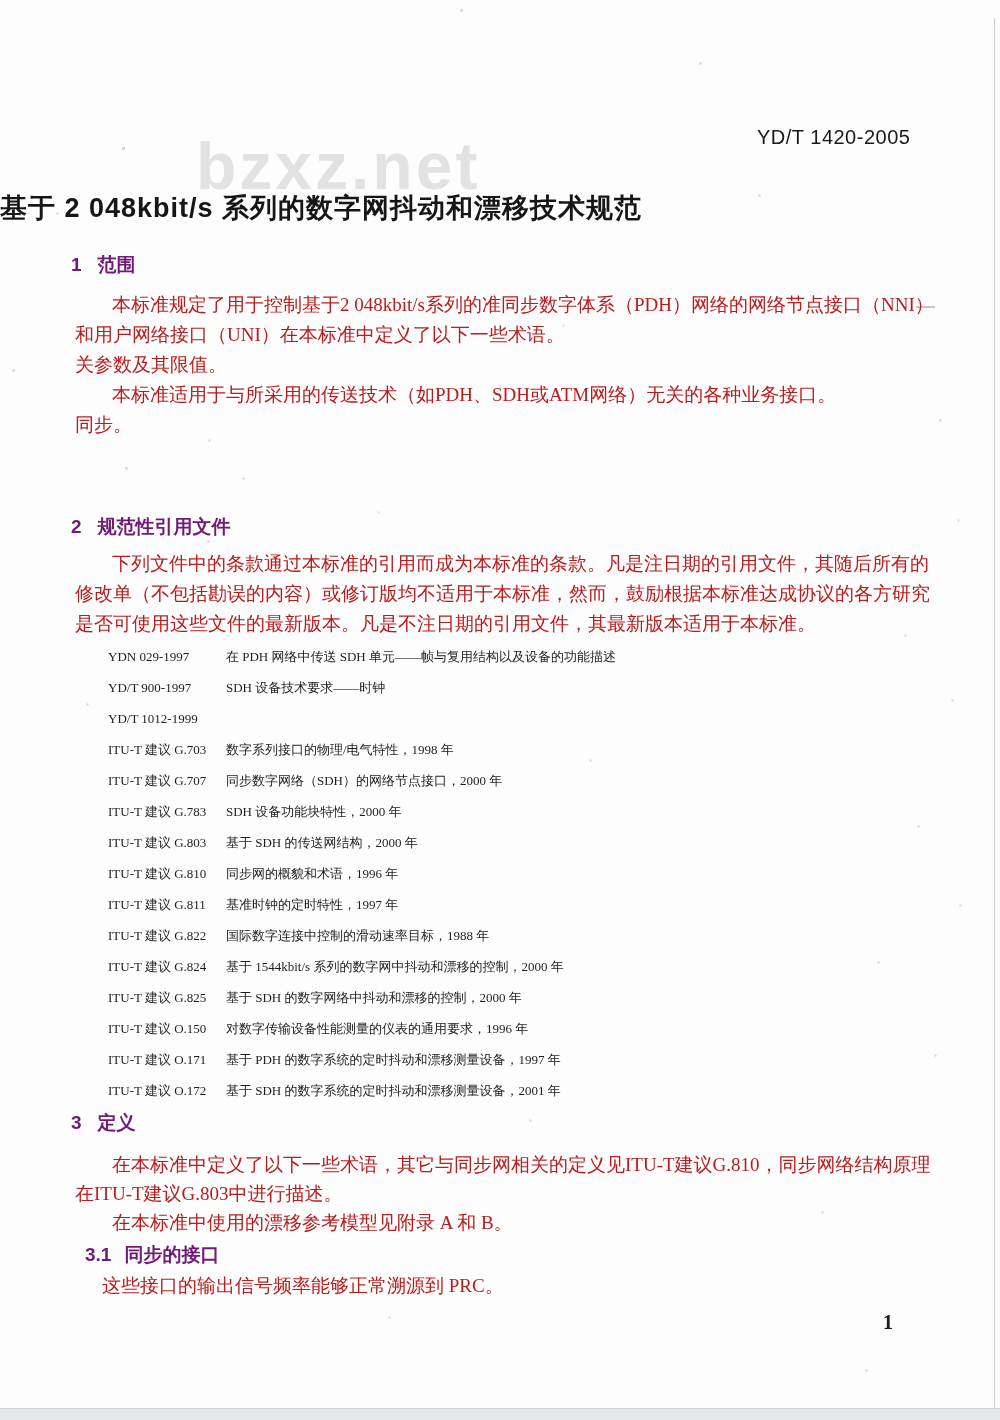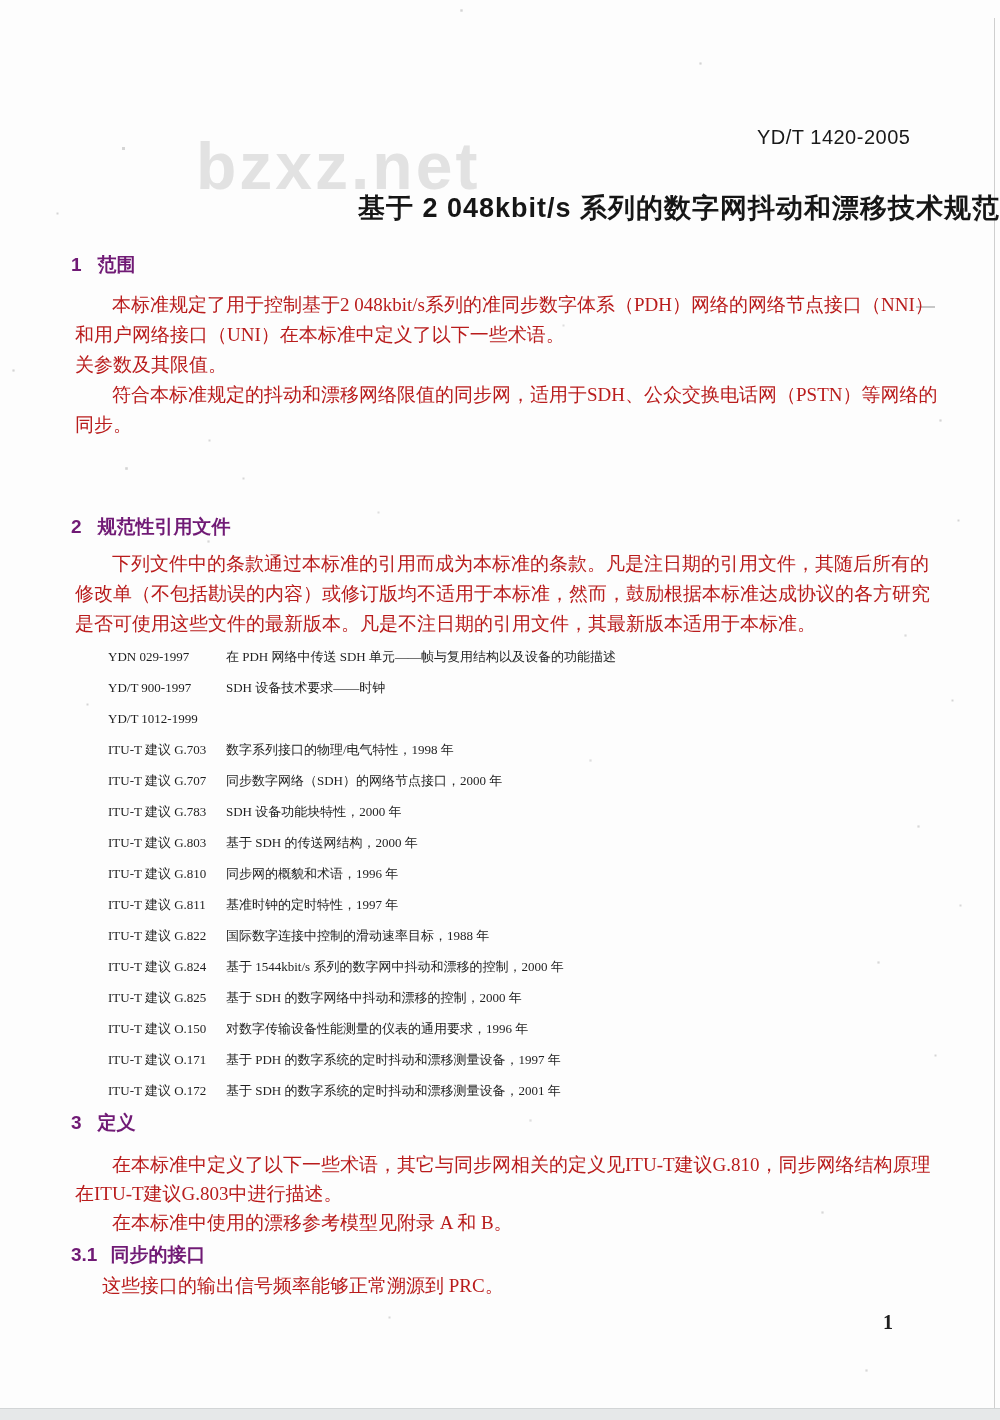--- a/index.html
+++ b/index.html
@@ -11,21 +11,21 @@
   }
   .sans{font-family:"Liberation Sans","DejaVu Sans",sans-serif;}
   .abs{position:absolute;}
   
   #doc-number{top:126px;left:757px;font-size:20px;letter-spacing:.5px;color:#191919;}
   #watermark{
     top:128px;left:196px;font-size:66px;font-weight:700;color:#e2e2e2;
     letter-spacing:3px;user-select:none;
   }
   #doc-title{
-    top:190px;left:0;width:1000px;text-align:right;
+    top:190px;left:0;width:1000px;text-align:left;
     font-size:27px;font-weight:700;color:#161616;letter-spacing:1px;
   }
   
   .sec-heading{left:71px;font-size:19px;font-weight:700;color:#701a75;white-space:nowrap;}
   .sec-heading .no{display:inline-block;margin-right:16px;}
   
   .para{left:75px;width:860px;}
   .ln{height:30px;line-height:30px;font-size:19px;white-space:nowrap;color:#b91c1c;}
   .ind{padding-left:37px;}
   
@@ -85,21 +85,21 @@
 <div class="abs sans" id="watermark">bzxz.net</div>
 <div class="abs sans" id="doc-title">基于 2 048kbit/s 系列的数字网抖动和漂移技术规范</div>
 
 <div class="abs sans sec-heading" style="top:252px;">
   <span class="no">1</span><span>范围</span>
 </div>
 <div class="abs para" style="top:290px;">
   <div class="ln ind">本标准规定了用于控制基于2 048kbit/s系列的准同步数字体系（PDH）网络的网络节点接口（NNI）</div>
   <div class="ln">和用户网络接口（UNI）在本标准中定义了以下一些术语。</div>
   <div class="ln">关参数及其限值。</div>
-  <div class="ln ind">符合本标准规定的抖动和漂移网络限值的同步网，适用于SDH、公众交换电话网（PSTN）等网络的</div>
+  <div class="ln ind">本标准适用于与所采用的传送技术（如PDH、SDH或ATM网络）无关的各种业务接口。</div>
   <div class="ln">同步。</div>
 </div>
 
 <div class="abs sans sec-heading" style="top:514px;text-align:right;">
   <span class="no">2</span><span>规范性引用文件</span>
 </div>
 <div class="abs para" style="top:549px;">
   <div class="ln ind">下列文件中的条款通过本标准的引用而成为本标准的条款。凡是注日期的引用文件，其随后所有的</div>
   <div class="ln">修改单（不包括勘误的内容）或修订版均不适用于本标准，然而，鼓励根据本标准达成协议的各方研究</div>
   <div class="ln">是否可使用这些文件的最新版本。凡是不注日期的引用文件，其最新版本适用于本标准。</div>
@@ -169,20 +169,20 @@
 
 <div class="abs sans sec-heading" style="top:1110px;">
   <span class="no">3</span><span>定义</span>
 </div>
 <div class="abs para" style="top:1150px;">
   <div class="ln ind" style="height:29px;line-height:29px;">在本标准中定义了以下一些术语，其它与同步网相关的定义见ITU-T建议G.810，同步网络结构原理</div>
   <div class="ln" style="height:29px;line-height:29px;">在ITU-T建议G.803中进行描述。</div>
   <div class="ln ind" style="height:29px;line-height:29px;">在本标准中使用的漂移参考模型见附录 A 和 B。</div>
 </div>
 
-<div class="abs sans sec-heading" style="top:1242px;">
+<div class="abs sans sec-heading" style="top:1242px;margin-left:14px;">
   <span class="no" style="margin-right:13px;">3.1</span><span>同步的接口</span>
 </div>
 <div class="abs para" style="top:1271px;">
   <div class="ln" style="padding-left:27px;">这些接口的输出信号频率能够正常溯源到 PRC。</div>
 </div>
 
 <div class="abs" id="page-number">1</div>
 
 </body></html>

